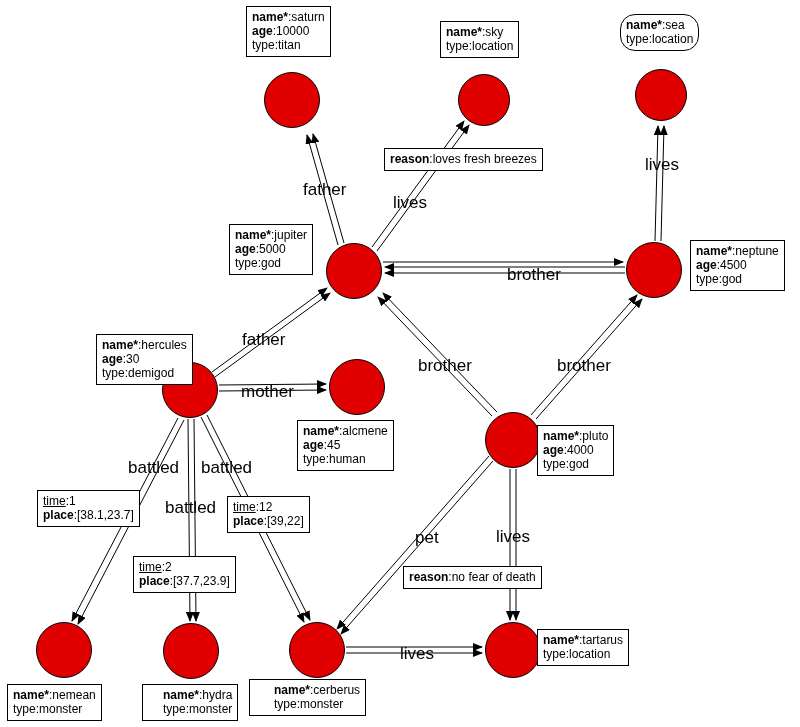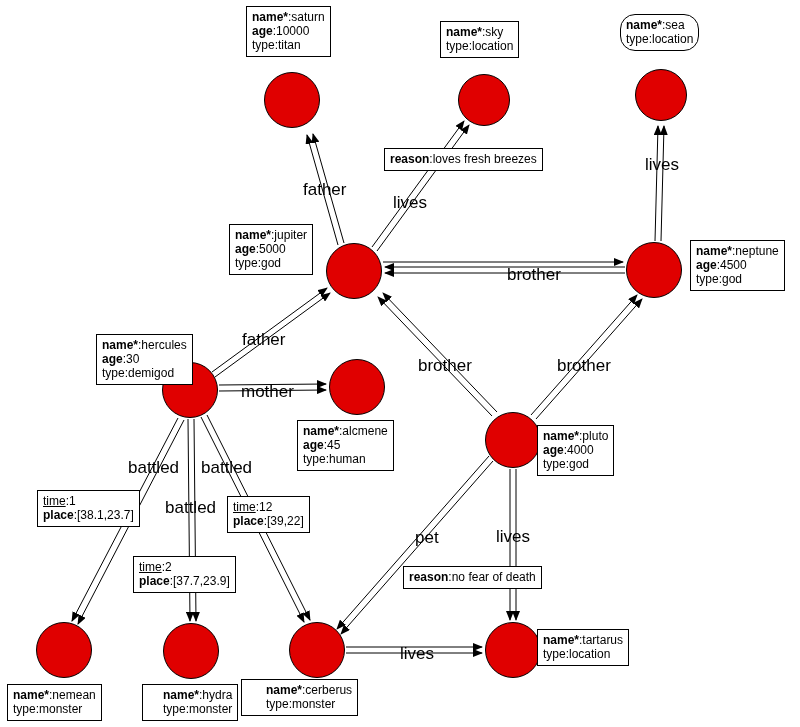--- a/index.html
+++ b/index.html
@@ -148,21 +148,21 @@
     <div class="propbox" style="left: 7px; top: 684px;">
       <div><span class="k">name*</span><span>:nemean</span></div>
       <div><span class="">type</span><span>:monster</span></div>
     </div>
     <div class="node" style="left: 163px; top: 623px; width: 56px; height: 56px; background: rgb(224, 0, 0);"></div>
     <div class="propbox" style="left: 142px; top: 684px; padding-left: 20px;">
       <div><span class="k">name*</span><span>:hydra</span></div>
       <div><span class="">type</span><span>:monster</span></div>
     </div>
     <div class="node" style="left: 289px; top: 622px; width: 56px; height: 56px; background: rgb(224, 0, 0);"></div>
-    <div class="propbox" style="left: 241px; top: 679px; padding-left: 24px;">
+    <div class="propbox" style="left: 249px; top: 679px; padding-left: 24px;">
       <div><span class="k">name*</span><span>:cerberus</span></div>
       <div><span class="">type</span><span>:monster</span></div>
     </div>
     <div class="node" style="left: 485px; top: 622px; width: 56px; height: 56px; background: rgb(224, 0, 0);"></div>
     <div class="propbox" style="left: 537px; top: 629px;">
       <div><span class="k">name*</span><span>:tartarus</span></div>
       <div><span class="">type</span><span>:location</span></div>
     </div>
     <div class="propbox" style="left: 384px; top: 148px;">
       <div><span class="k">reason</span><span>:loves fresh breezes</span></div>

